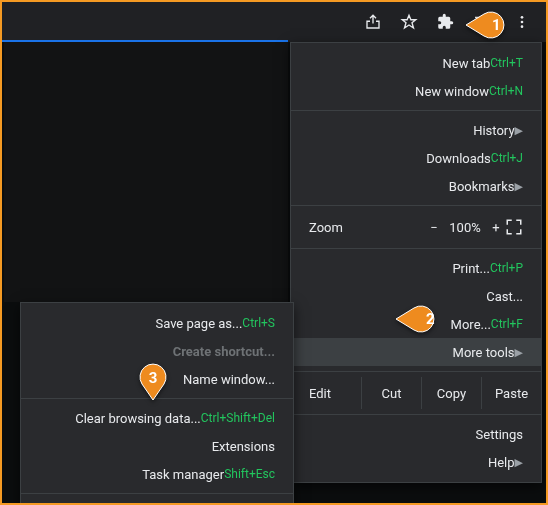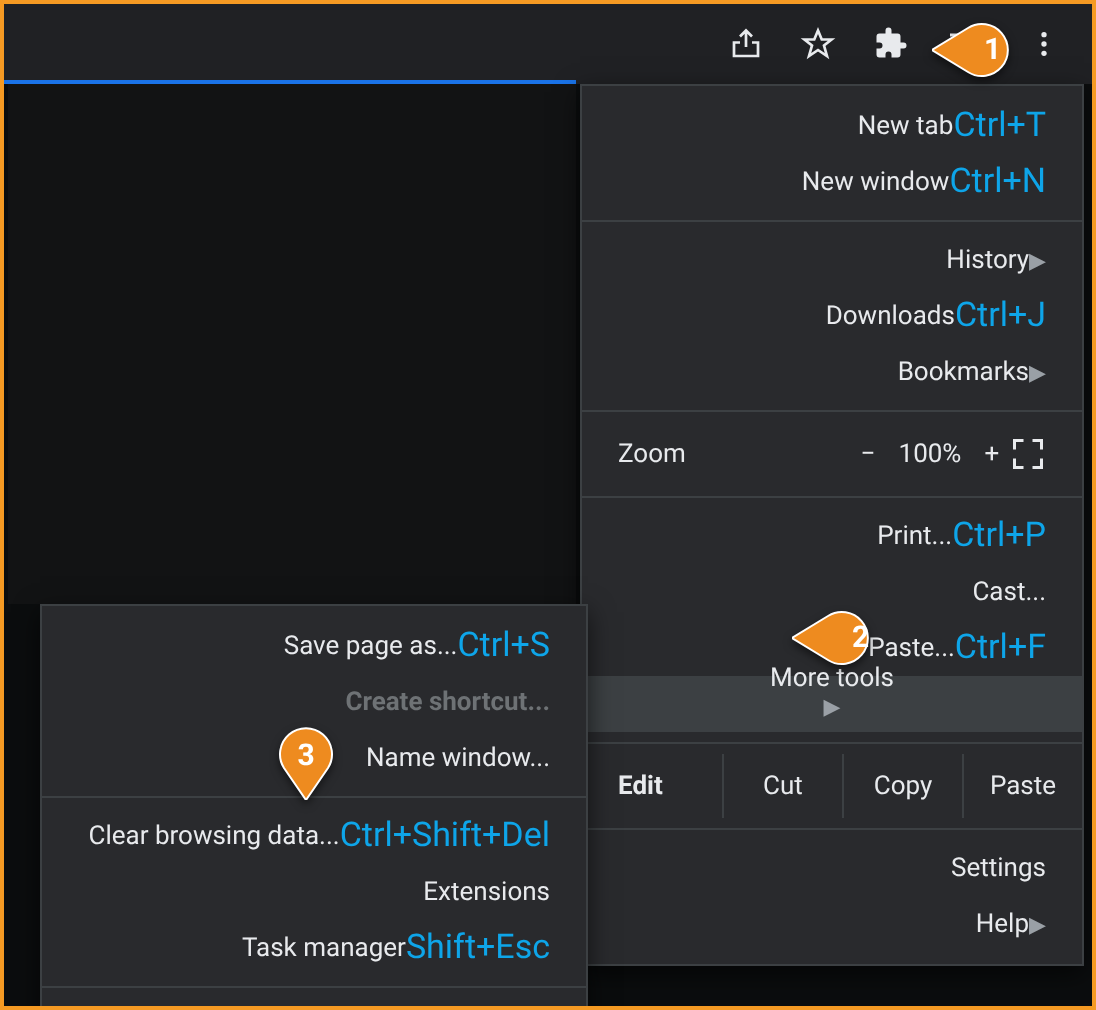--- a/index.html
+++ b/index.html
@@ -58,38 +58,38 @@
     padding: 6px 0;
   }
   .menu-item {
     display: flex;
     align-items: center;
     justify-content: flex-end;
     padding: 6px 18px;
     height: 28px;
     cursor: default;
   }
-  .menu-item.hover { background: #3c4043; flex-direction: column; }
+  .menu-item.hover { background: #3c4043; }
   .menu-item .label { color: #e8eaed; }
-  .menu-item .shortcut { color: #0ea5e9; font-size: 17px; }
+  .menu-item .shortcut { color: #22c55e; font-size: 12px; }
   .menu-item .chevron { color: #9aa0a6; font-size: 11px; }
   .separator { height: 1px; background: #3c4043; margin: 5px 0; }
   .zoom-row {
     display: flex; align-items: center; padding: 4px 18px; height: 32px;
     gap: 0;
   }
   .zoom-row .zlabel { flex: 1; }
   .zoom-row .btn { color: #e8eaed; width: 18px; text-align: center; }
   .zoom-row .pct { width: 44px; text-align: center; }
   .zoom-row .full { width: 18px; height: 18px; }
   .zoom-row .full svg { width: 100%; height: 100%; stroke: #e8eaed; fill: none;}
   .edit-row {
     display: flex; align-items: center; height: 32px;
   }
-  .edit-row .elabel { padding-left: 18px; width: 70px; font-weight: bold; }
+  .edit-row .elabel { padding-left: 18px; width: 70px; }
   .edit-row .ebtn {
     flex: 1; text-align: center; border-left: 1px solid #3c4043;
     height: 100%; display:flex; align-items:center; justify-content:center;
   }
   
   .sub-menu {
     position: absolute;
     top: 300px; left: 18px;
     width: 274px;
     background: #292a2d;
@@ -188,21 +188,21 @@
   </div>
   <div class="separator"></div>
   <div class="menu-item">
     <span class="label">Print...</span>
     <span class="shortcut">Ctrl+P</span>
   </div>
   <div class="menu-item">
     <span class="label">Cast...</span>
   </div>
   <div class="menu-item">
-    <span class="label">Paste...</span>
+    <span class="label">More...</span>
     <span class="shortcut">Ctrl+F</span>
   </div>
   <div class="menu-item hover">
     <span class="label">More tools</span>
     <span class="chevron">▶</span>
   </div>
   <div class="separator"></div>
   <div class="edit-row">
     <span class="elabel">Edit</span>
     <span class="ebtn">Cut</span>

